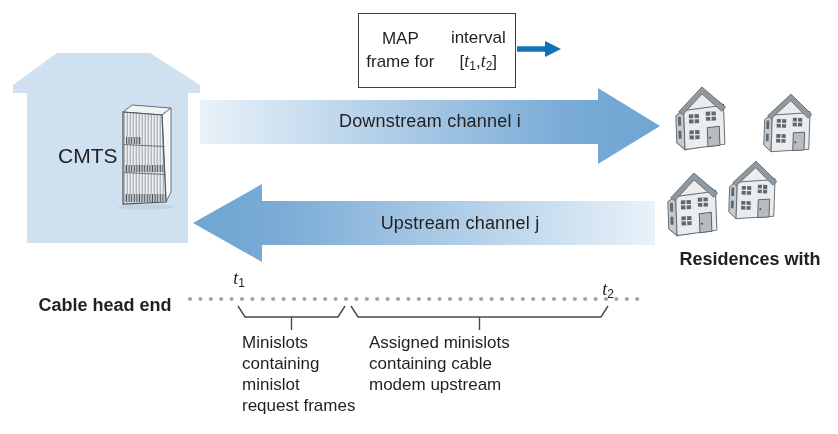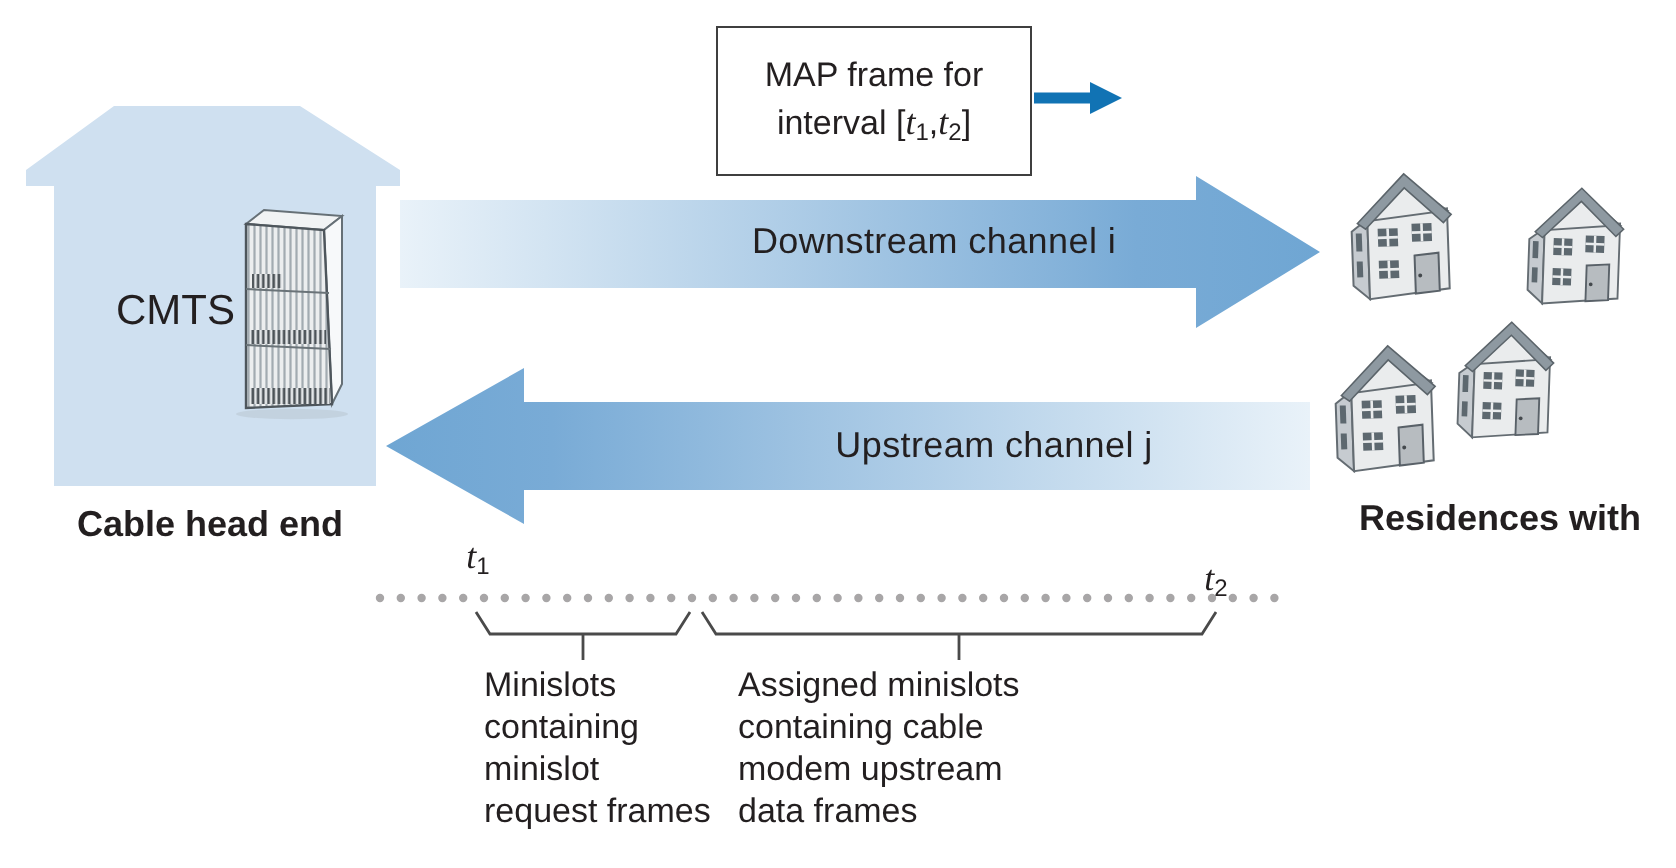--- a/index.html
+++ b/index.html
@@ -3,35 +3,35 @@
 <meta charset="utf-8">
 <style>
   html,body{margin:0;padding:0;background:#fff;}
   .canvas{
     position:relative;width:838px;height:434px;background:#ffffff;overflow:hidden;
     font-family:"Liberation Sans",sans-serif;color:var(--text-dark,#231f20);
   }
   .svg-layer{position:absolute;left:0;top:0;width:838px;height:434px;}
   .label{position:absolute;white-space:nowrap;}
   .centered{transform:translateX(-50%);text-align:center;}
-  .vcentered{transform:translate(-50%,-50%);margin-left:37px;}
+  .vcentered{transform:translate(-50%,-50%);}
   .channel-label{font-size:18px;letter-spacing:0.2px;}
   .map-box{
     position:absolute;left:358px;top:13px;width:158px;height:75px;box-sizing:border-box;
     background:#ffffff;border:1.6px solid #3f3f3f;
-    display:flex;flex-direction:column;justify-content:center;align-items:center;
+    display:flex;justify-content:center;align-items:center;
     font-size:17px;line-height:1.32;text-align:center;
   }
   .tvar{font-family:"Liberation Serif",serif;font-style:italic;font-size:18px;}
   sub.tsub{font-style:normal;font-family:"Liberation Sans",sans-serif;font-size:12px;vertical-align:-3px;line-height:0;}
   .t-label{font-size:17px;}
   .anno{position:absolute;font-size:17px;line-height:21px;}
   .anno div{white-space:nowrap;margin-left:12px;}
   .residences-label{font-size:18px;line-height:20px;font-weight:bold;}
-  .head-end-label{font-size:18px;font-weight:bold;}
+  .head-end-label{font-size:18px;font-weight:bold;margin-top:43px;}
   .cmts-label{font-size:21px;}
 </style>
 </head>
 <body>
 
 <div class="canvas">
 
   <svg class="svg-layer" viewBox="0 0 838 434" xmlns="http://www.w3.org/2000/svg">
     <defs>
       <linearGradient id="gradDown" x1="0" y1="0" x2="1" y2="0">
@@ -140,16 +140,15 @@
     <div>Minislots</div>
     <div>containing</div>
     <div>minislot</div>
     <div>request frames</div>
   </div>
 
   <div class="anno" style="left:357px;top:332px;">
     <div>Assigned minislots</div>
     <div>containing cable</div>
     <div>modem upstream</div>
-    <div>data frames</div>
   </div>
 
 </div>
 
 </body></html>

